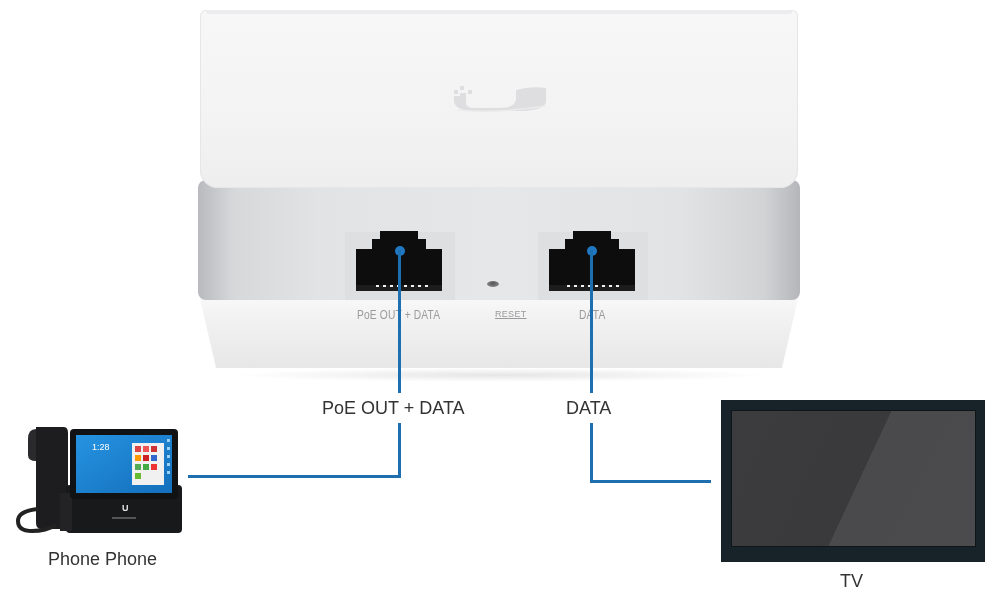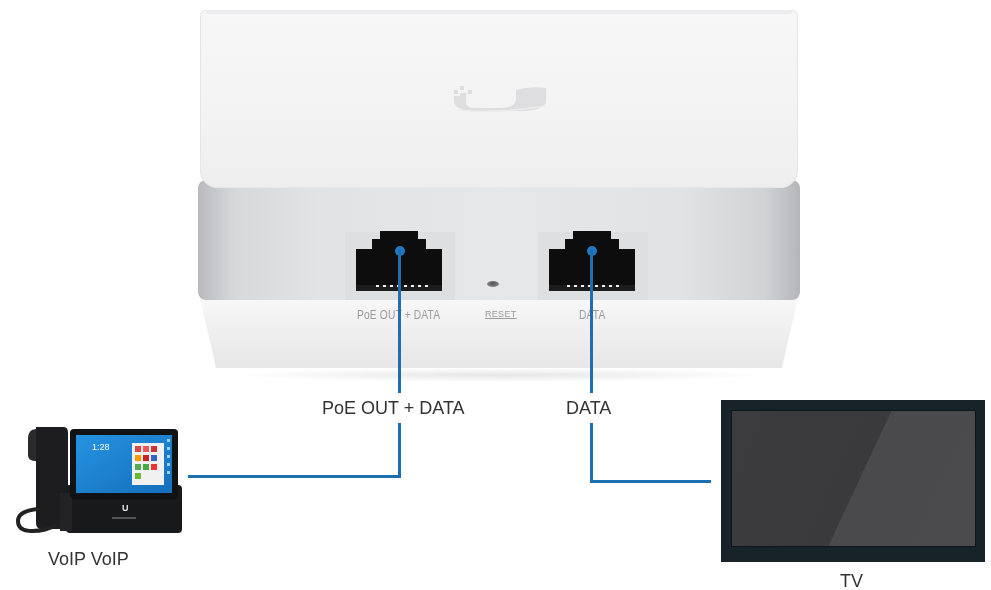--- a/index.html
+++ b/index.html
@@ -104,21 +104,21 @@
         <rect x="57" y="56" width="3" height="2"></rect>
       <rect x="64" y="56" width="3" height="2"></rect>
         <rect x="71" y="56" width="3" height="2"></rect>
     </g>
   </svg>
 </div>
 
 <div class="abs reset-hole"></div>
 
 <div class="abs port-label" style="left:357px;">PoE OUT + DATA</div>
-<div class="abs reset-label" style="left:485px;text-decoration:underline;">RESET</div>
+<div class="abs reset-label" style="left:495px;text-decoration:underline;">RESET</div>
 <div class="abs port-label" style="left:579px;">DATA</div>
 
 <div class="abs dot" style="left:395px;top:246px;"></div>
 <div class="abs line" style="left:398px;top:250px;width:3px;height:143px;"></div>
 <div class="abs line" style="left:398px;top:423px;width:3px;height:55px;"></div>
 <div class="abs line" style="left:188px;top:475px;width:213px;height:3px;"></div>
 
 <div class="abs dot" style="left:587px;top:246px;"></div>
 <div class="abs line" style="left:590px;top:250px;width:3px;height:143px;"></div>
 <div class="abs line" style="left:590px;top:423px;width:3px;height:60px;"></div>
@@ -169,17 +169,17 @@
         <rect x="155" y="22" width="3" height="3"></rect>
       <rect x="155" y="30" width="3" height="3"></rect>
         <rect x="155" y="38" width="3" height="3"></rect>
         <rect x="155" y="46" width="3" height="3"></rect>
       </g>
 
     <text x="110" y="86" font-size="9" fill="#e5e5e5" font-family="Liberation Sans, sans-serif" font-weight="bold">U</text>
     <rect x="100" y="92" width="24" height="2" fill="#555"></rect>
   </svg>
 </div>
-<div class="abs dev-caption" style="left:48px;top:549px;">VoIP VoIP</div>
+<div class="abs dev-caption" style="left:48px;top:549px;">Phone Phone</div>
 
 <div class="abs tv-frame"></div>
 <div class="abs tv-screen"></div>
 <div class="abs dev-caption" style="left:840px;top:571px;">TV</div>
 
 </body></html>

